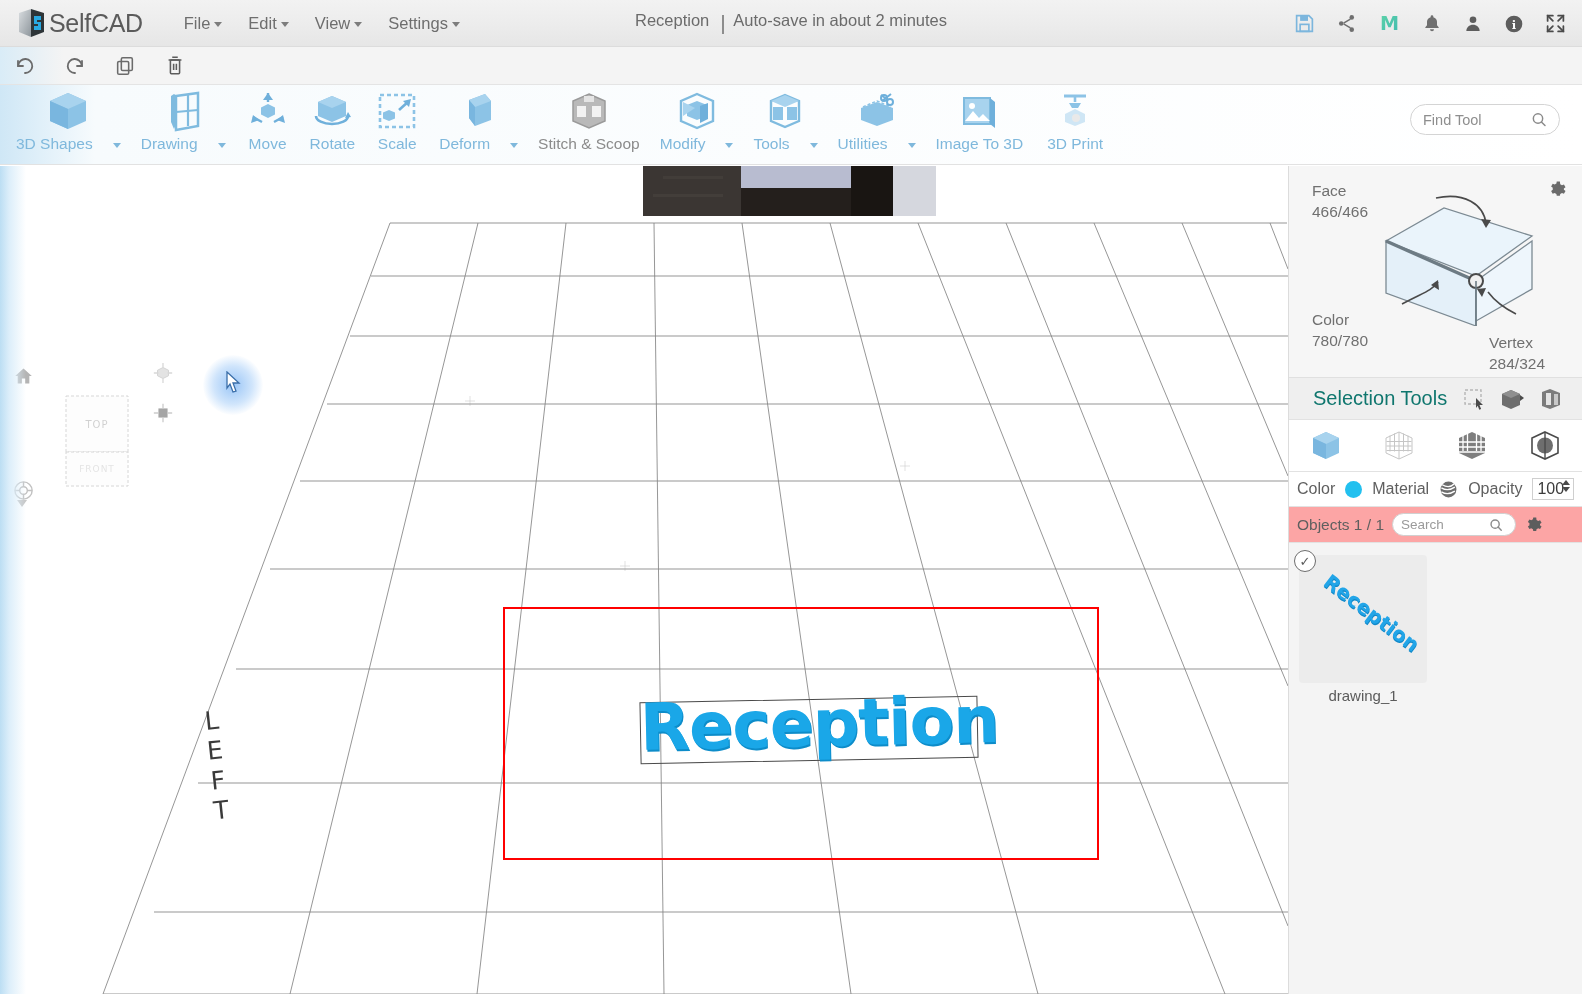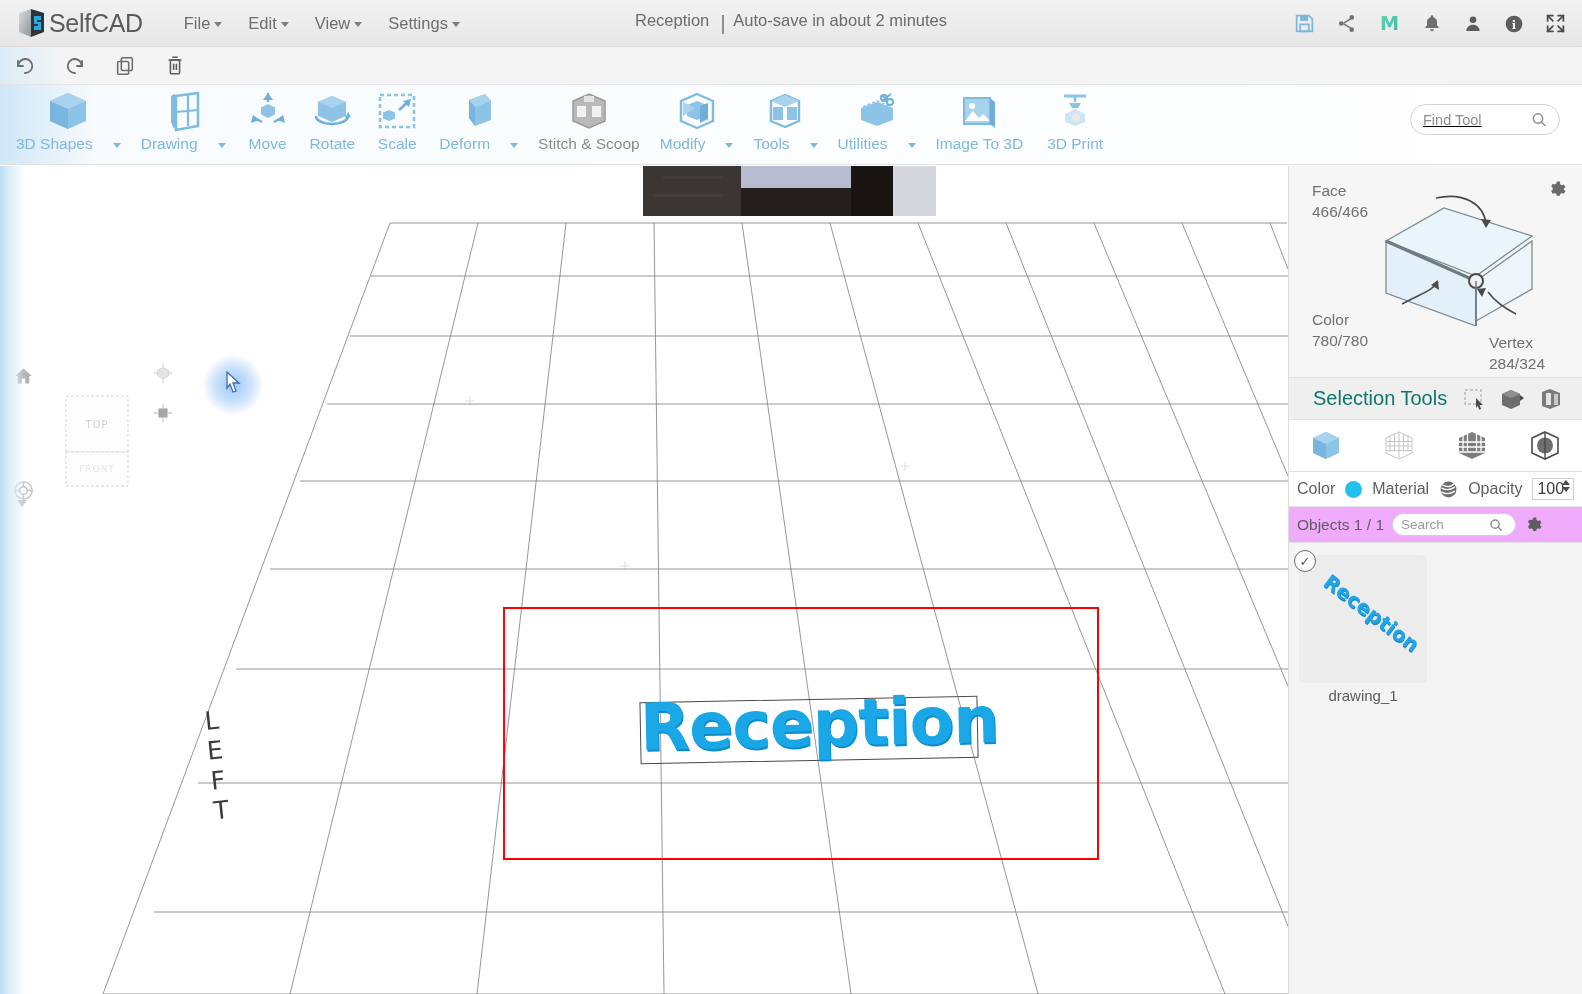--- a/index.html
+++ b/index.html
@@ -80,21 +80,21 @@
   }
   .rb-label.disabled { color: #8b8b8b; }
   .rb-caret {
     width: 0; height: 0; border-left: 4px solid transparent;
     border-right: 4px solid transparent; border-top: 5px solid #7fb8dc;
     display: inline-block; margin-top: 3px;
   }
   .findtool {
     position: absolute; right: 22px; top: 104px;
     width: 150px; height: 31px; border: 1px solid #d4d4d4; border-radius: 16px;
-    background: #fff; display: flex; align-items: center; padding: 4px 12px; text-decoration: underline;
+    background: #fff; display: flex; align-items: center; padding: 4px 12px;
   }
   .findtool input {
     border: 0; outline: 0; font-size: 14.5px; color: #666; width: 108px;
     background: transparent; font-family: "Liberation Sans", sans-serif;
   }
   .findtool input::placeholder { color: #8e8e8e; }
 
   
   .viewport {
     position: absolute; top: 166px; left: 0; width: 1288px; height: 828px;
@@ -193,21 +193,21 @@
     padding-left: 4px; position: relative;
   }
   .spin-col {
     position: absolute; right: 3px; top: 1px; display: flex;
     flex-direction: column; gap: 2px;
   }
   .spin-up { width:0;height:0;border-left:4px solid transparent;border-right:4px solid transparent;border-bottom:5px solid #4a4a4a;cursor:pointer; }
   .spin-dn { width:0;height:0;border-left:4px solid transparent;border-right:4px solid transparent;border-top:5px solid #4a4a4a;cursor:pointer; }
 
   .rp-objhdr {
-    height: 36px; background: #f0abfc; display: flex; align-items: center;
+    height: 36px; background: #fca5a5; display: flex; align-items: center;
     padding: 0 10px 0 8px; gap: 8px; border-bottom: 1px solid #e2e2e2;
   }
   .objhdr-lbl { font-size: 15.5px; color: #5f5f5f; }
   .obj-search {
     width: 124px; height: 23px; border: 1px solid #d0d0d0; border-radius: 12px;
     background: #fff; display: flex; align-items: center; padding: 0 8px;
   }
   .obj-search input {
     border: 0; outline: 0; font-size: 13.5px; color: #666; width: 88px;
     background: transparent; font-family: "Liberation Sans", sans-serif;

